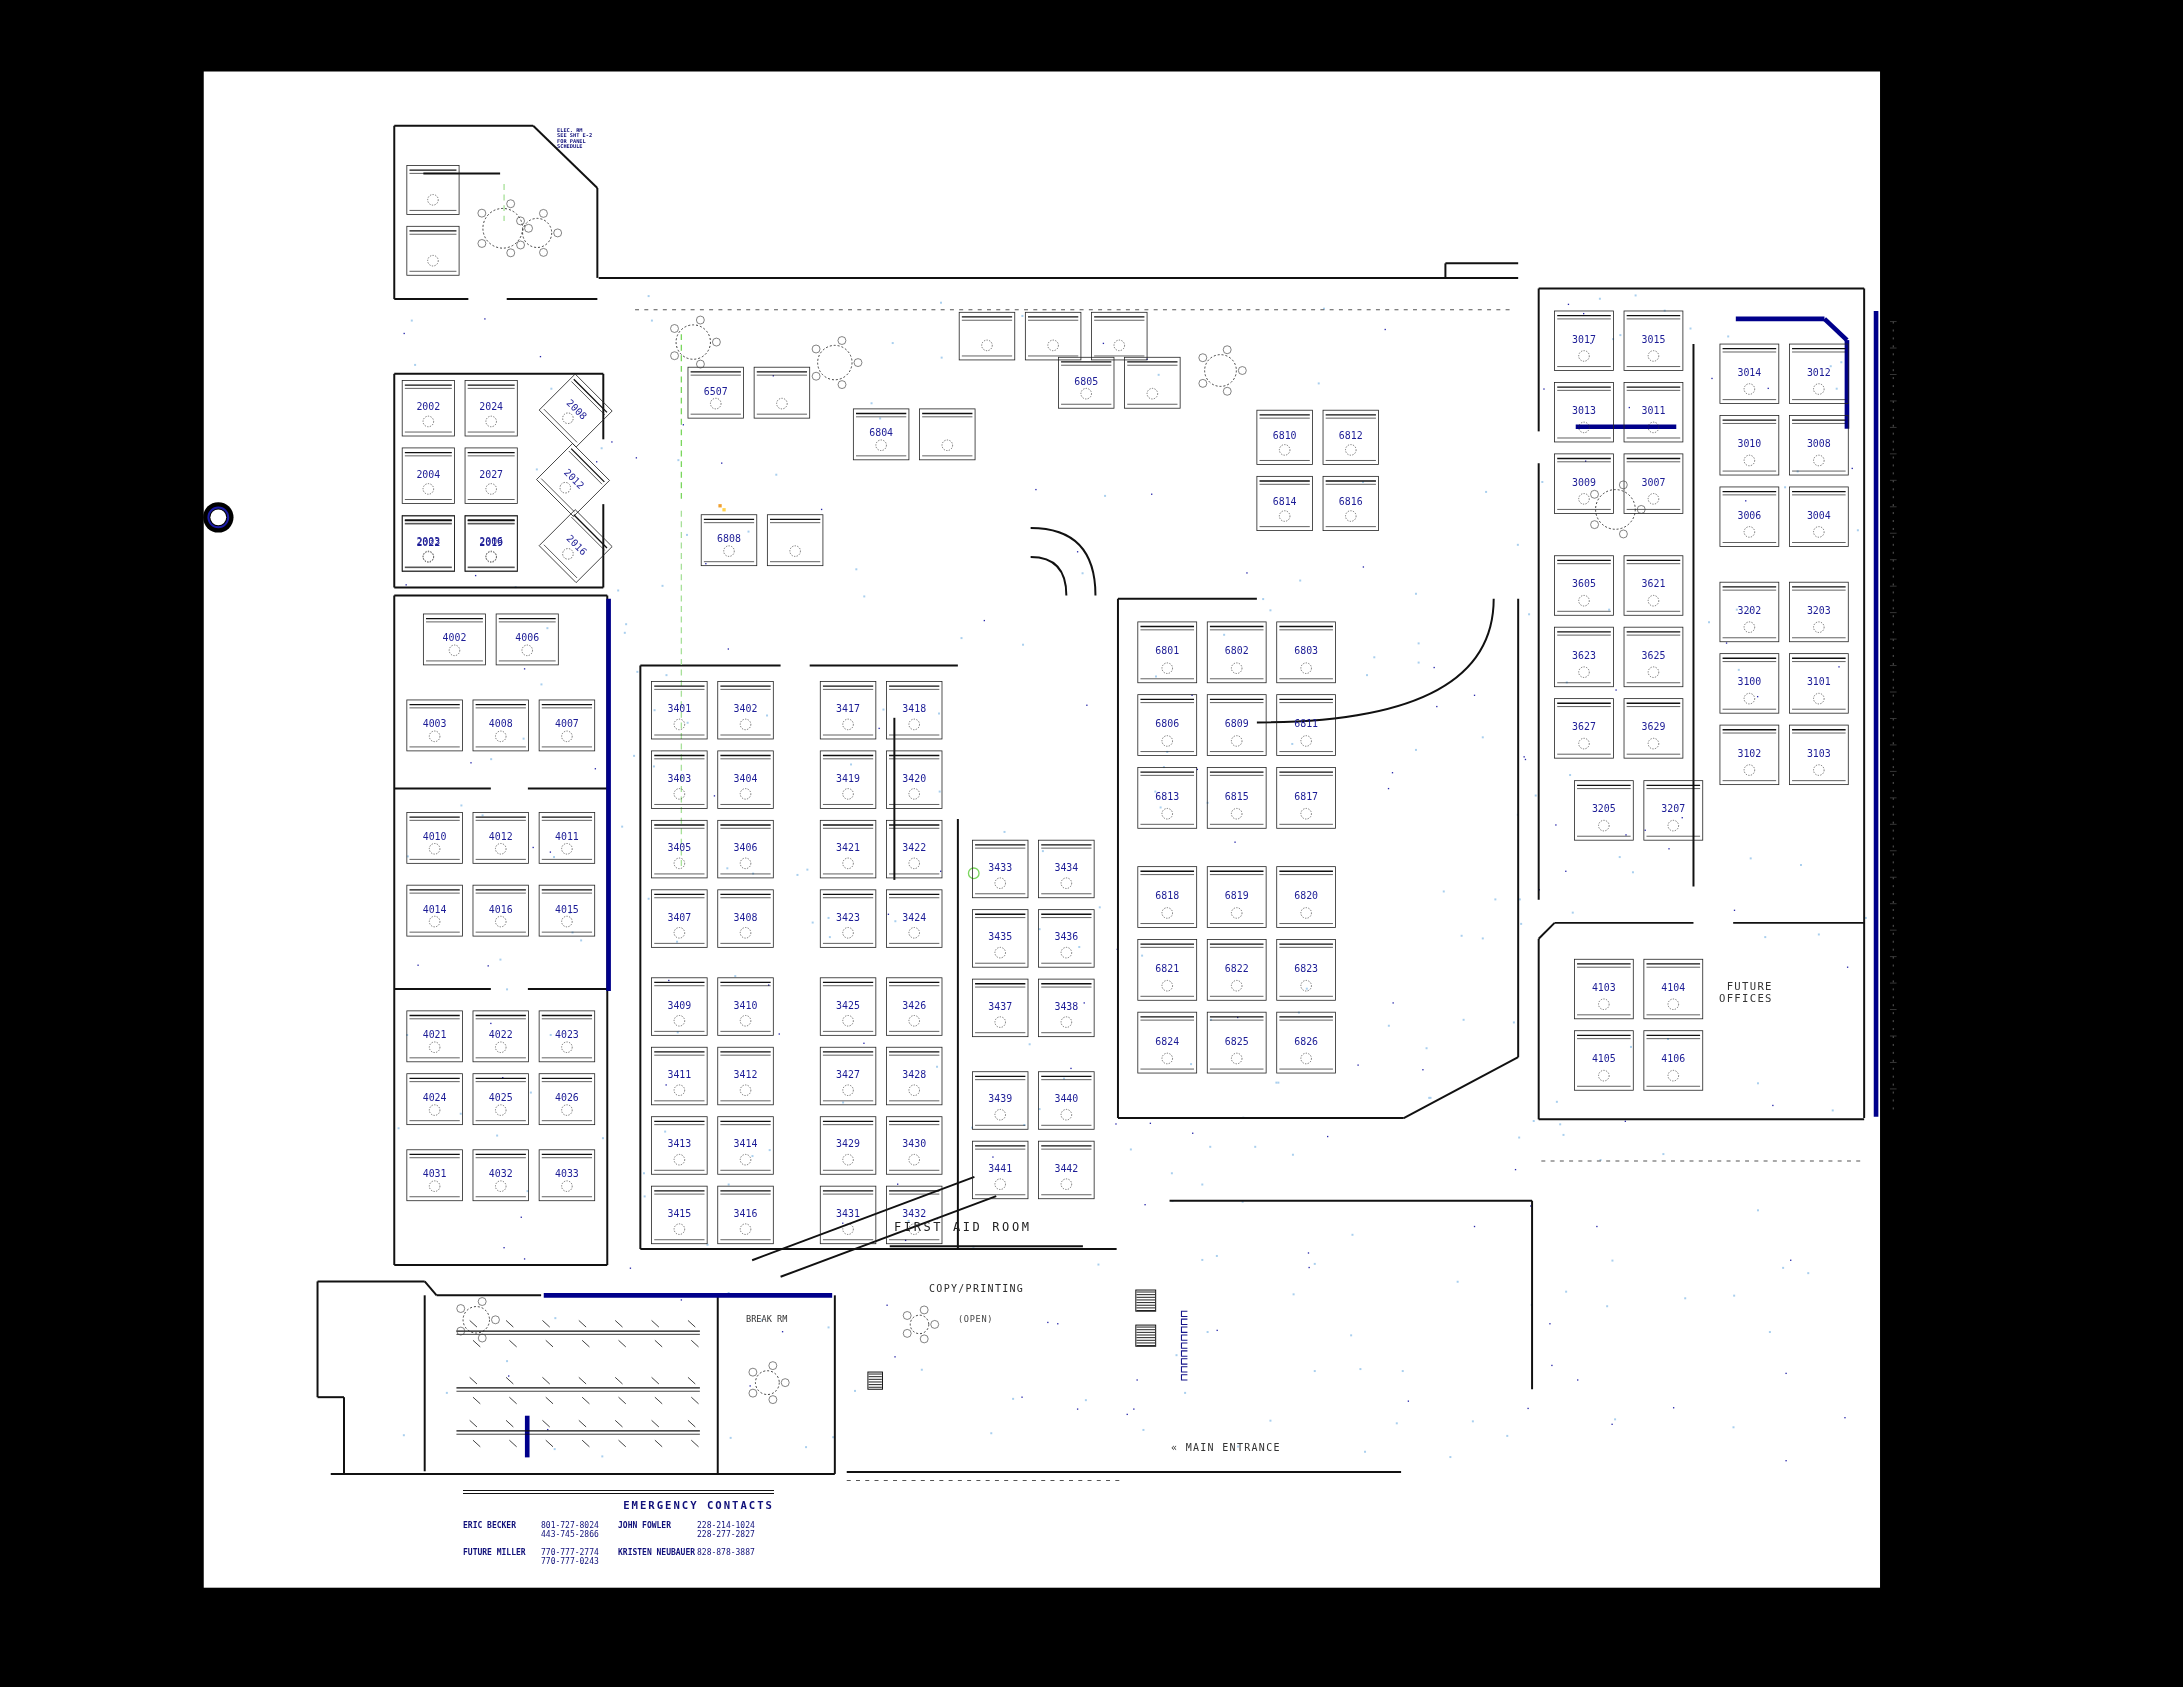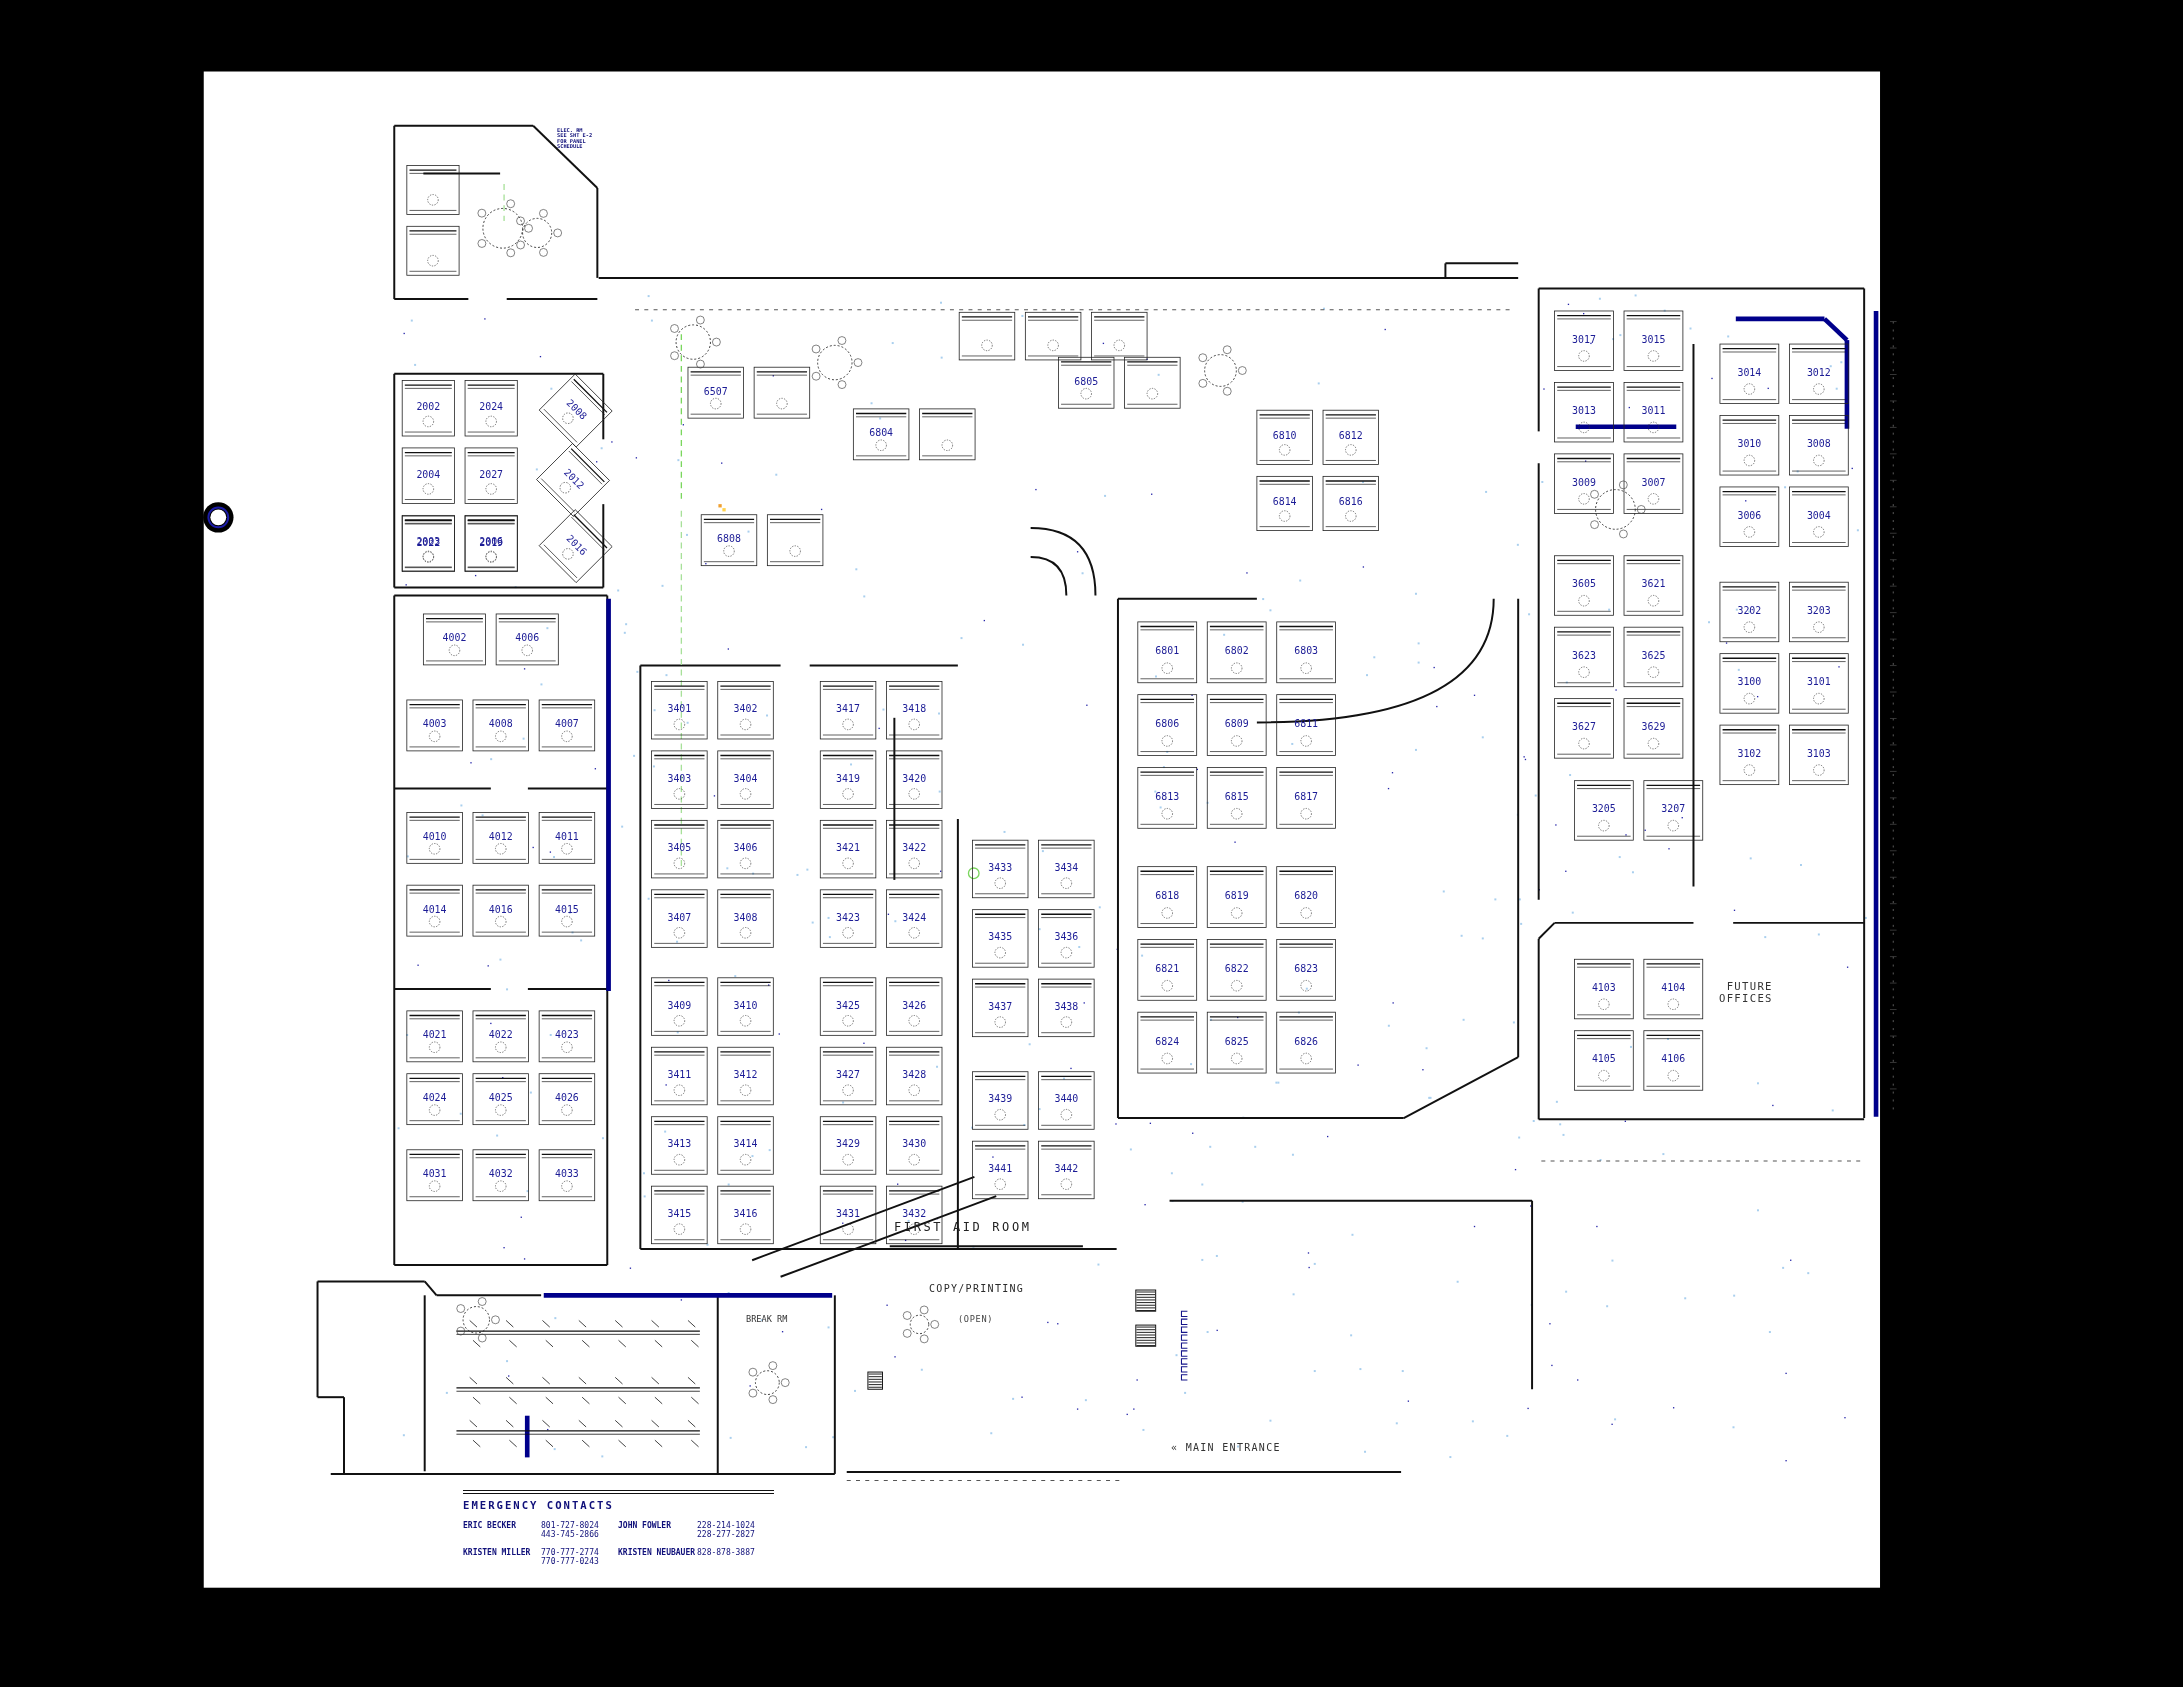--- a/index.html
+++ b/index.html
@@ -8,21 +8,21 @@
   .lbl{position:absolute;color:#15158a;white-space:pre;line-height:1.15;}
   #note-block{left:557px;top:128px;font-size:5.3px;line-height:5.3px;color:#10107a;font-weight:bold;}
   #first-aid{left:894px;top:1221px;font-size:12px;letter-spacing:2.6px;color:#222;}
   #copy-print{left:929px;top:1283px;font-size:10px;letter-spacing:1.3px;color:#2a2a2a;}
   #open-area{left:958px;top:1315px;font-size:8.6px;letter-spacing:0.7px;color:#444;}
   #main-entrance{left:1171px;top:1442px;font-size:10px;letter-spacing:1.3px;color:#333;}
   #break-room{left:746px;top:1315px;font-size:8.6px;color:#333;text-align:right;}
   #future-offices{left:1719px;top:980px;font-size:10.6px;letter-spacing:1.3px;color:#333;text-align:right;}
   #legend{position:absolute;left:463px;top:1490px;width:311px;color:#10107a;}
   #legend .rule{border-top:1.3px solid #111;border-bottom:0.7px solid #111;height:2px;margin-bottom:5.3px;}
-  #legend .title{text-align:left;font-size:10.6px;letter-spacing:2px;font-weight:bold;color:#10107a;margin-bottom:9.3px;}
+  #legend .title{text-align:right;font-size:10.6px;letter-spacing:2px;font-weight:bold;color:#10107a;margin-bottom:9.3px;}
   #legend .grid{display:grid;grid-template-columns:78px 77px 79px 76px;row-gap:9px;font-size:8px;}
   #legend .nm{color:#10107a;font-weight:bold;}
   #legend .ph{color:#10107a;}
 </style>
 </head>
 <body>
 
 <div id="stage">
   <svg id="plan-svg" width="2183" height="1687" viewBox="0 0 3300 2550">
       <rect x="0" y="0" width="3300" height="2550" fill="#000000"></rect>
@@ -1763,20 +1763,20 @@
 OFFICES</div>
 
   <div id="legend">
     <div class="rule"></div>
     <div class="title">EMERGENCY CONTACTS</div>
     <div class="grid">
       <div class="nm">ERIC BECKER</div>
       <div class="ph"><span>801-727-8024</span><br><span>443-745-2866</span></div>
       <div class="nm">JOHN FOWLER</div>
       <div class="ph"><span>228-214-1024</span><br><span>228-277-2827</span></div>
-      <div class="nm">KRISTEN MILLER</div>
+      <div class="nm">FUTURE MILLER</div>
       <div class="ph"><span>770-777-2774</span><br><span>770-777-0243</span></div>
       <div class="nm">KRISTEN NEUBAUER</div>
       <div class="ph"><span>828-878-3887</span><br><span></span></div>
     </div>
   </div>
 </div>
 
 
 </body></html>

